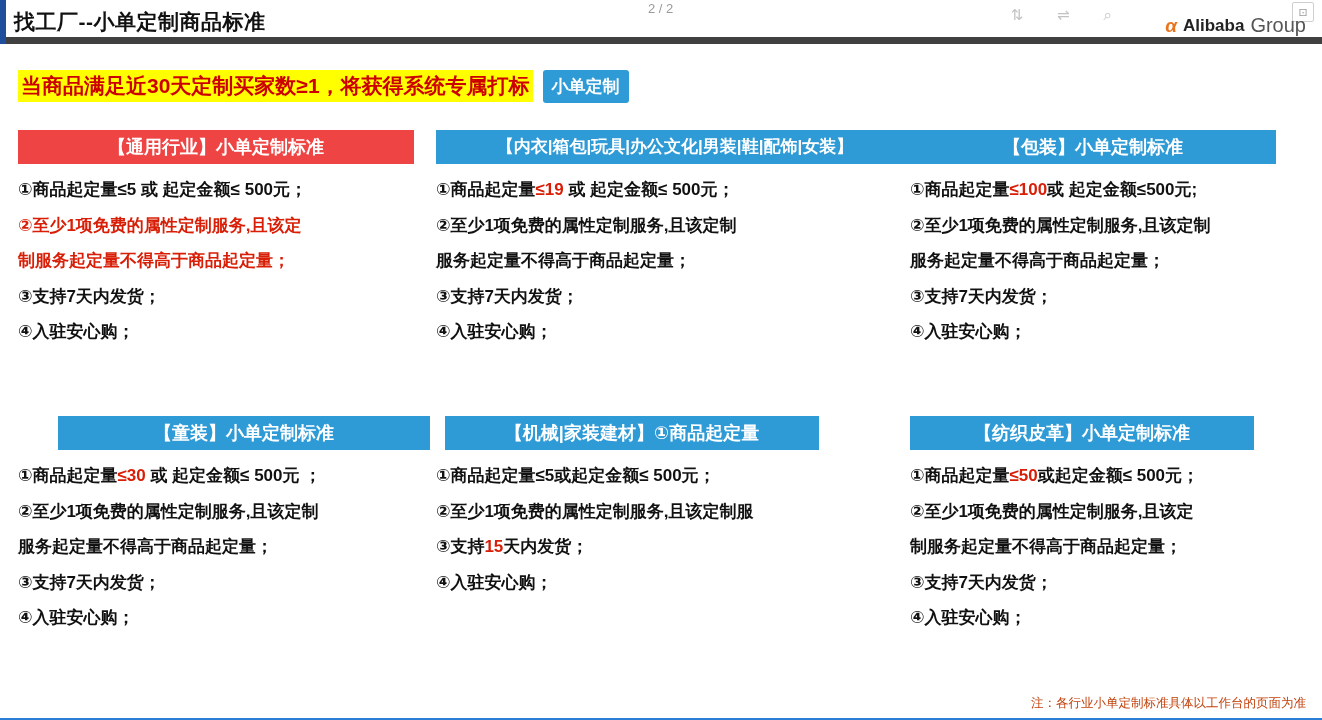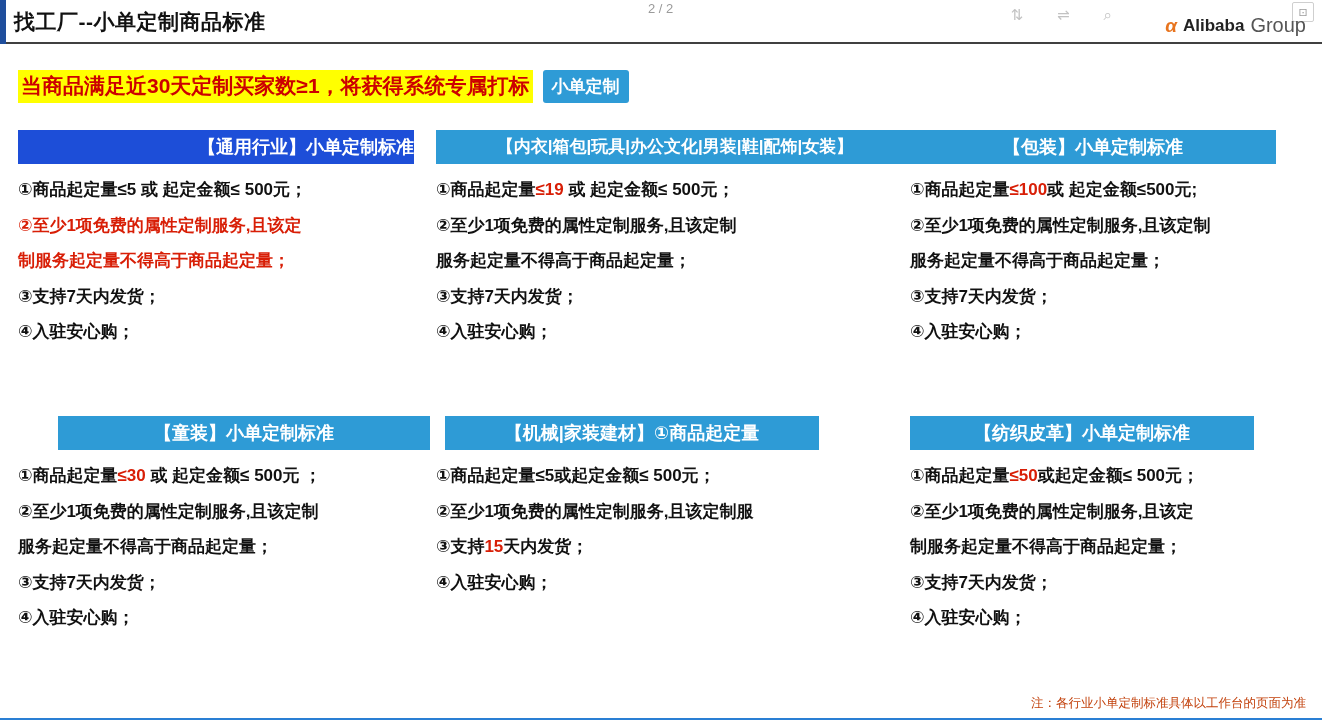--- a/index.html
+++ b/index.html
@@ -14,21 +14,21 @@
     overflow: hidden;
     position: relative;
   }
 
   
   .topbar {
     position: absolute;
     left: 0; top: 0;
     width: 1322px; height: 44px;
     background: #ffffff;
-    border-bottom: 2px solid #404040;
+    border-bottom: 7px solid #404040;
     box-sizing: border-box;
   }
   .topbar-accent {
     position: absolute;
     left: 0; top: 0;
     width: 6px; height: 44px;
     background: #1f4e9c;
   }
   .slide-title {
     position: absolute;
@@ -91,21 +91,21 @@
     font-size: 20px;
     color: #555;
     font-weight: normal;
   }
 
   
   .headline {
     position: absolute;
     left: 18px; top: 70px;
     display: flex;
-    align-items: center;
+    align-items: flex-start;
     gap: 10px;
   }
   .headline-text {
     background: #ffff00;
     color: #cc0000;
     font-size: 21px;
     font-weight: bold;
     padding: 2px 3px;
     line-height: 1.35;
     white-space: nowrap;
@@ -132,21 +132,21 @@
   .card-head {
     height: 34px;
     line-height: 34px;
     text-align: center;
     color: #ffffff;
     font-size: 18px;
     font-weight: bold;
     white-space: nowrap;
     overflow: hidden;
   }
-  .card-head.orange { background: #1d4ed8; text-align: right; }
+  .card-head.orange { background: #ef4444; }
   .card-head.blue   { background: #2e9bd6; }
 
   .card-body {
     margin-top: 12px;
     font-size: 17px;
     font-weight: bold;
     color: #111111;
     line-height: 1.62;
   }
   .line { margin-bottom: 8px; }

